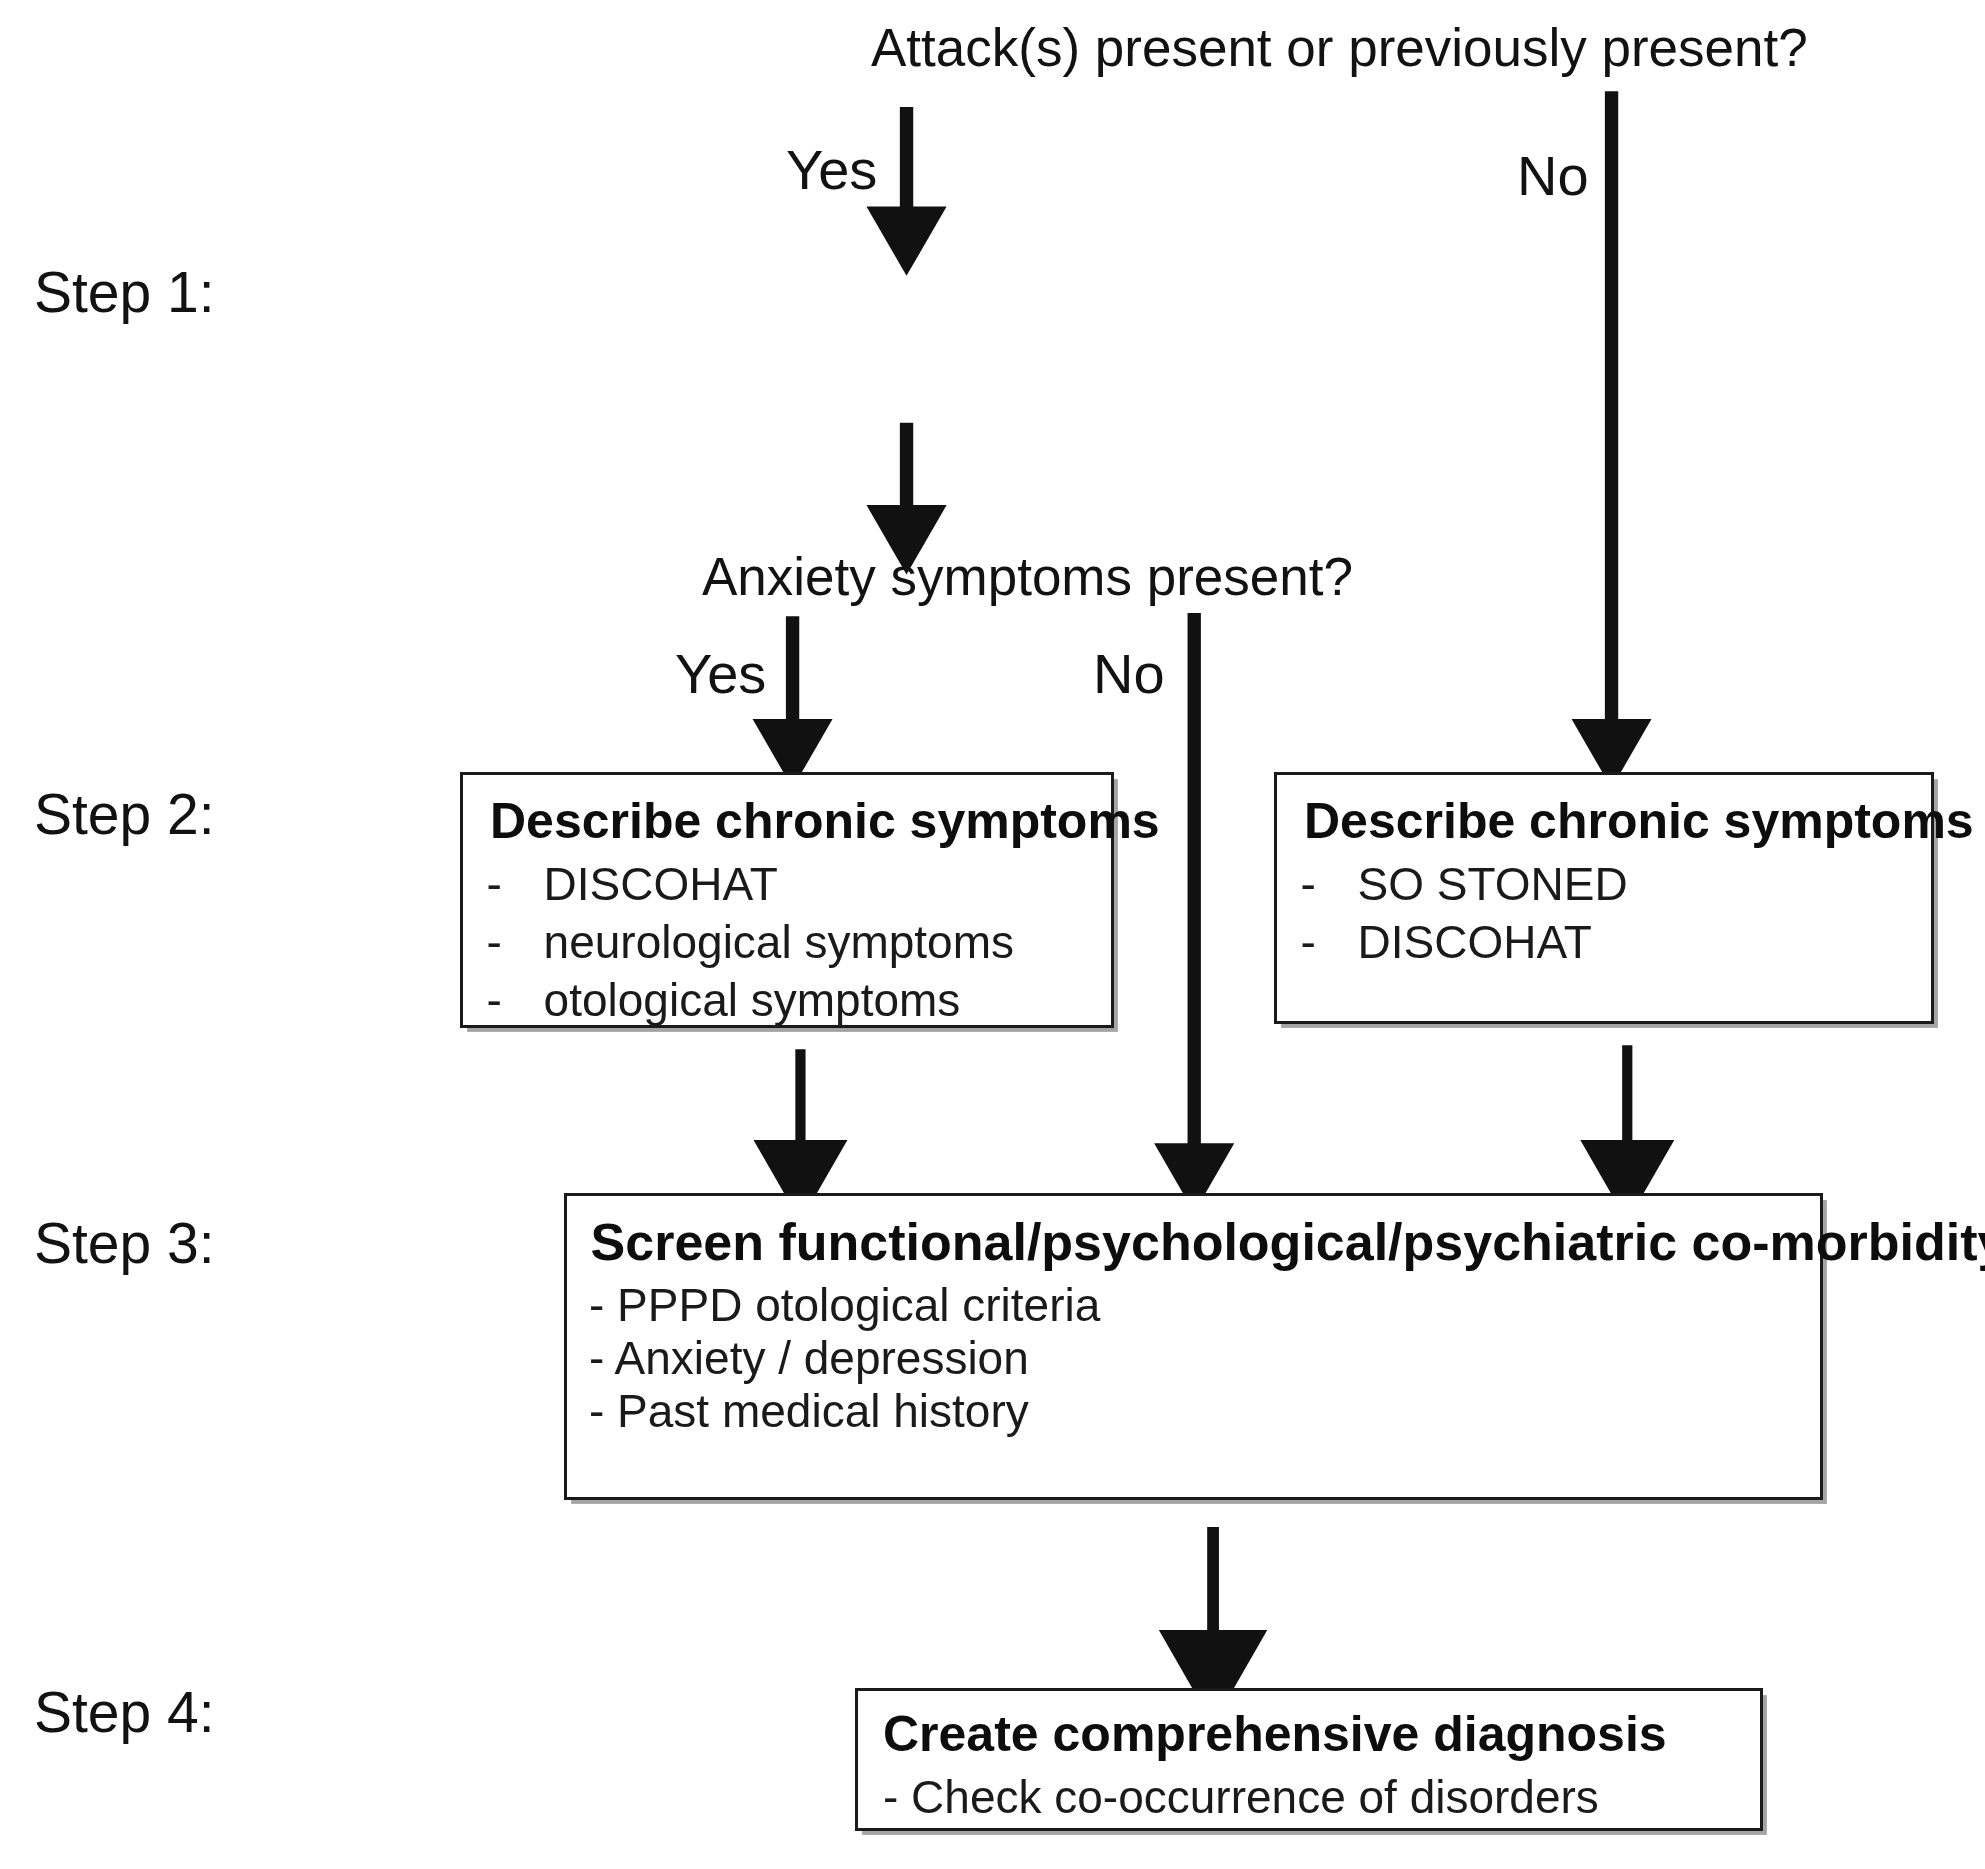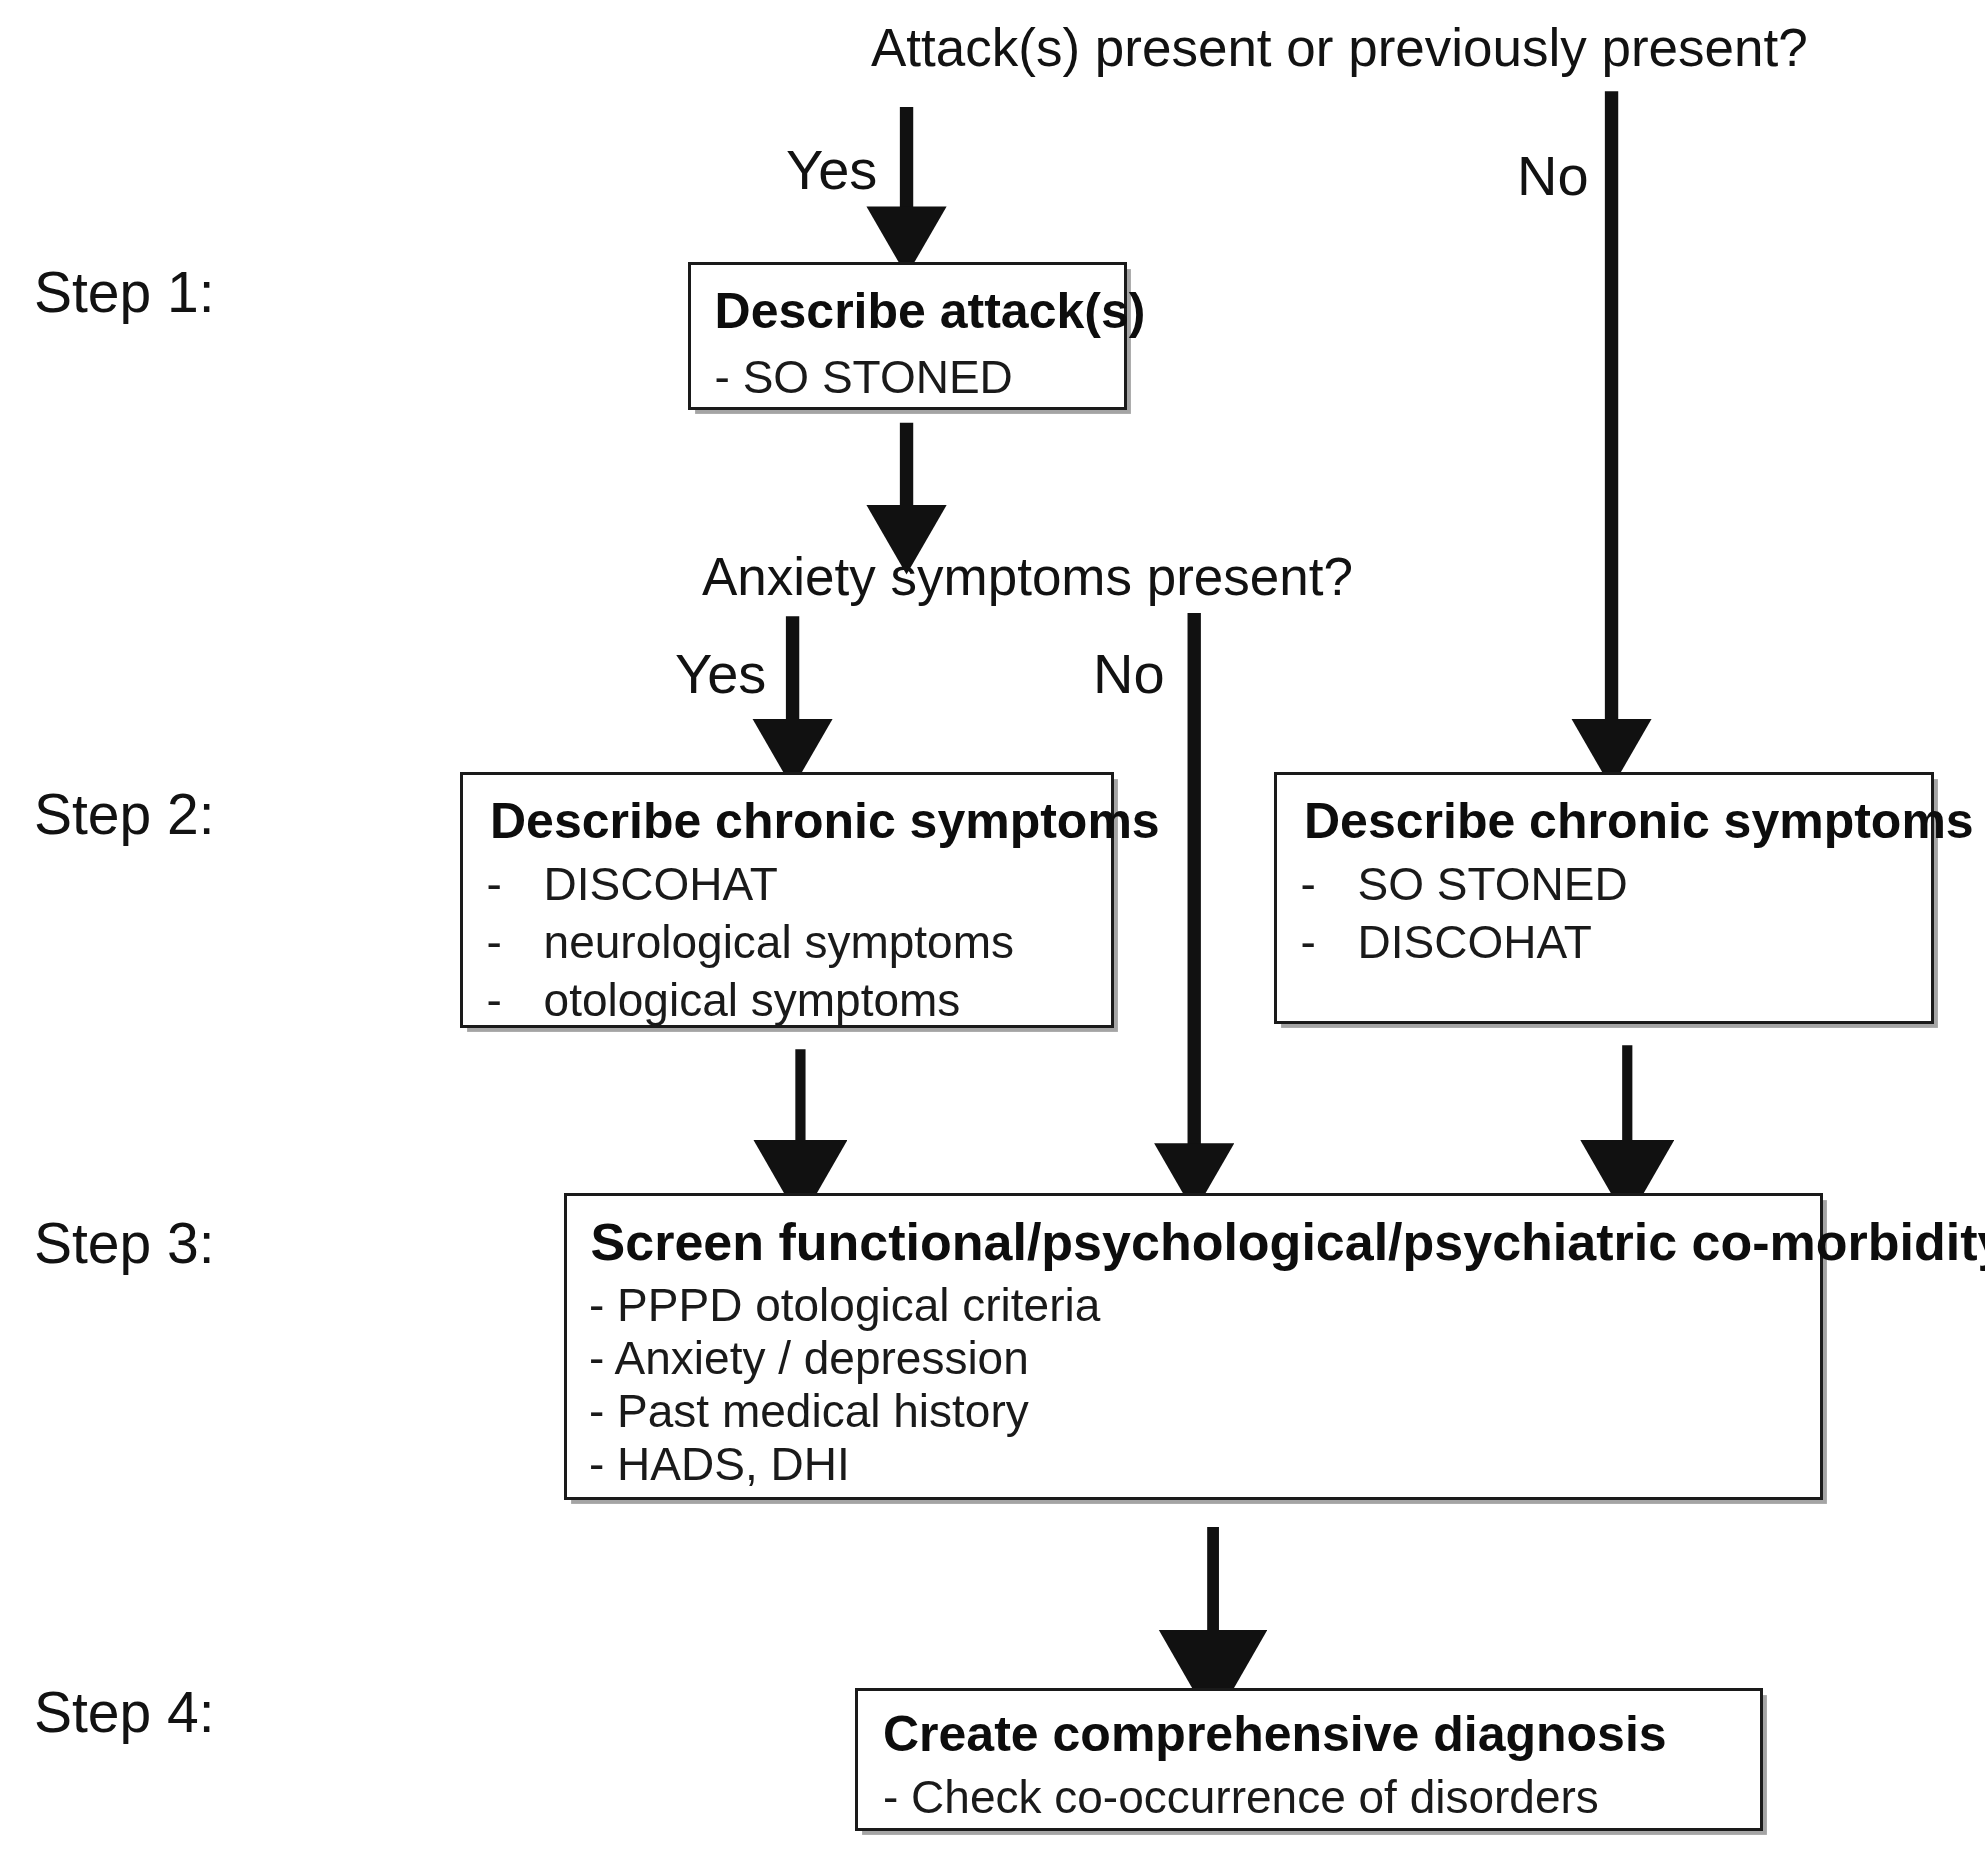--- a/index.html
+++ b/index.html
@@ -136,24 +136,20 @@
   <div class="txt step-label" style="left:34px; top:1684px;">Step 4:</div>
 
   <div class="txt question" style="left:871px; top:21px;">Attack(s) present or previously present?</div>
   <div class="txt question" style="left:702px; top:550px;">Anxiety symptoms present?</div>
 
   <div class="txt branch-label" style="left:786px; top:142px;">Yes</div>
   <div class="txt branch-label" style="left:1517px; top:148px;">No</div>
   <div class="txt branch-label" style="left:675px; top:646px;">Yes</div>
   <div class="txt branch-label" style="left:1093px; top:646px;">No</div>
 
-  <div class="box" id="box-step1">
-    <div class="box-title">Describe attack(s)</div>
-    <div class="box-sub">- SO STONED</div>
-  </div>
 
   <div class="box" id="box-step2-left">
     <div class="box-title">Describe chronic symptoms</div>
     <ul class="bullets">
       <li>
         <span class="dash">-</span>
         <span>DISCOHAT</span>
       </li>
       <li>
         <span class="dash">-</span>
@@ -179,21 +175,20 @@
       </li>
     </ul>
   </div>
 
   <div class="box" id="box-step3">
     <div class="box-title">Screen functional/psychological/psychiatric co-morbidity</div>
     <ul class="bullets">
       <li>- PPPD otological criteria</li>
       <li>- Anxiety / depression</li>
       <li>- Past medical history</li>
-      <li>- HADS, DHI</li>
     </ul>
   </div>
 
   <div class="box" id="box-step4">
     <div class="box-title">Create comprehensive diagnosis</div>
     <div class="box-sub">- Check co-occurrence of disorders</div>
   </div>
 
 </div>
 

